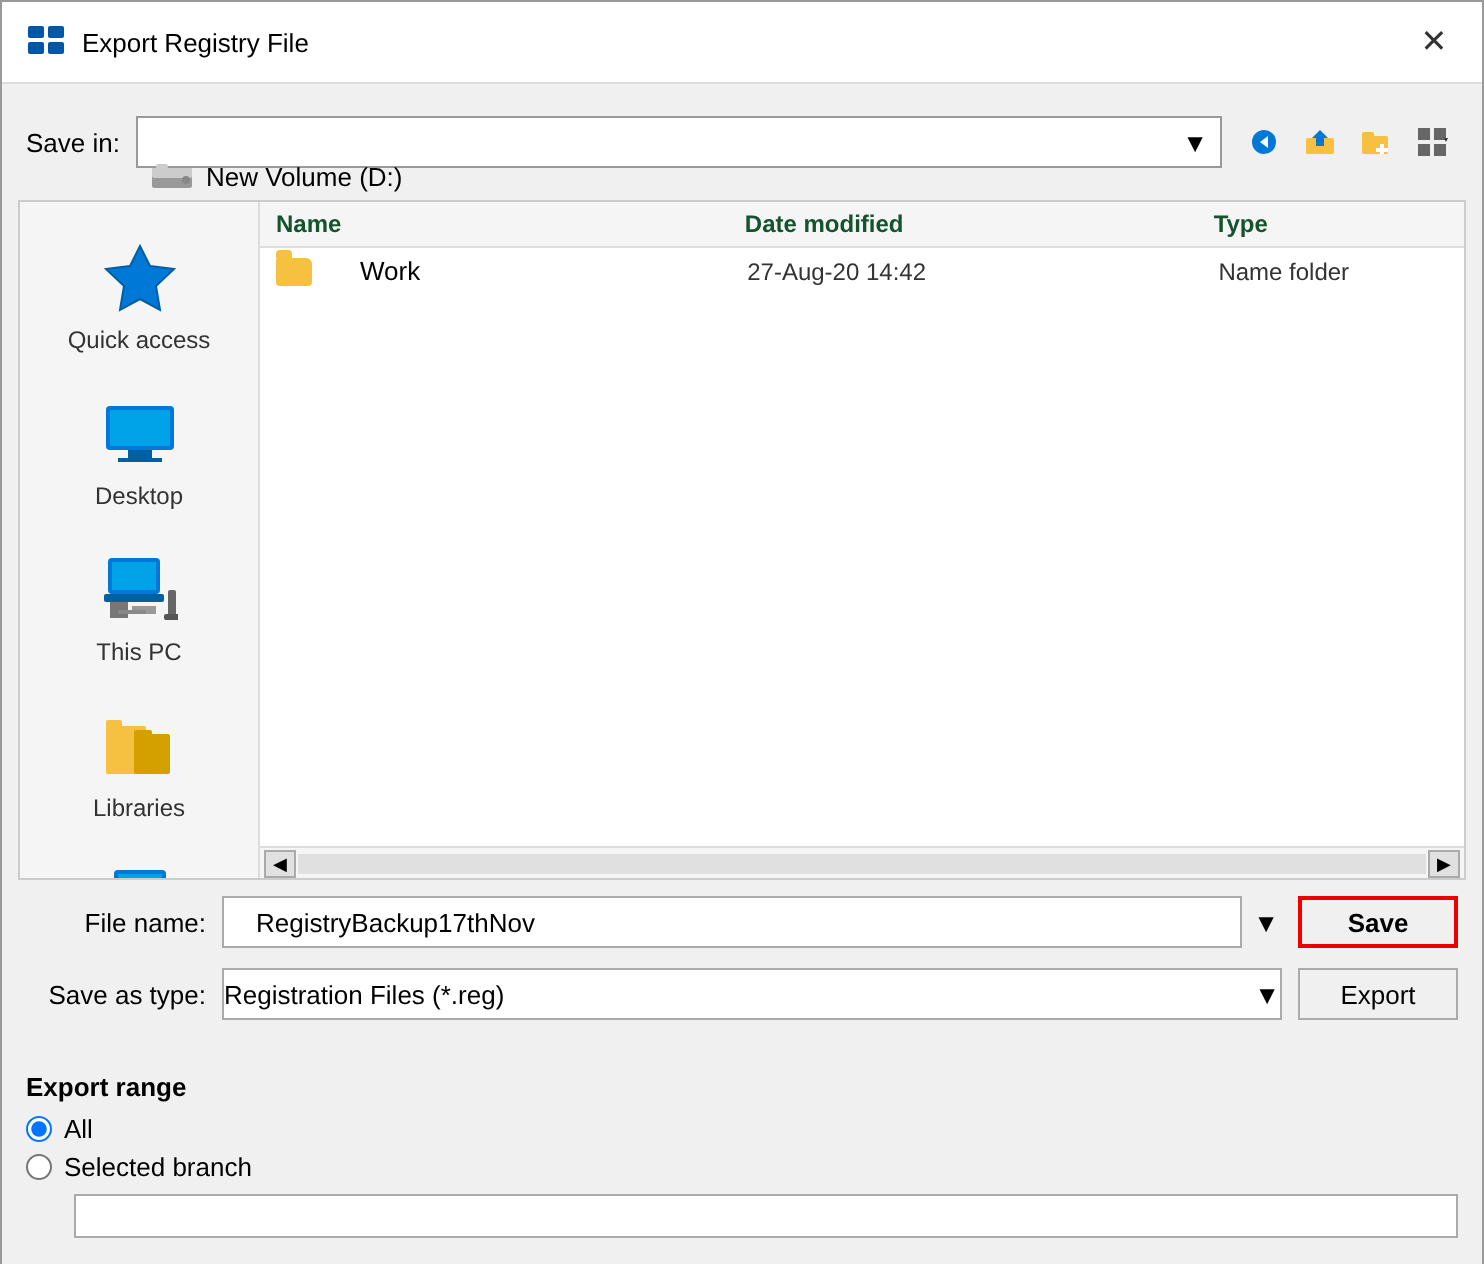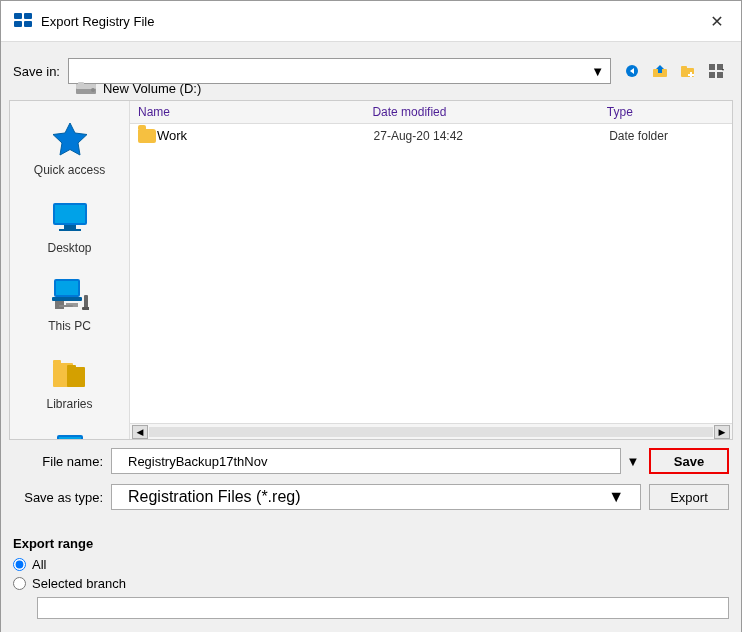--- a/index.html
+++ b/index.html
@@ -136,37 +136,38 @@
       display: flex;
       flex-direction: column;
       overflow: hidden;
     }
     .file-list-header {
       display: flex;
       border-bottom: 1px solid #ddd;
       padding: 4px 8px;
       background: #f5f5f5;
       font-size: 12px;
-      color: #4c1d95;
+      color: #14532d;
+      font-weight: bold;
     }
     .col-name { flex: 2; }
     .col-date { flex: 2; }
     .col-type { flex: 1; }
     .file-list-content {
       flex: 1;
       overflow-y: auto;
     }
     .file-row {
       display: flex;
       align-items: center;
       padding: 4px 8px;
       cursor: pointer;
       gap: 6px;
     }
-    .file-row-name { flex: 2; display: flex; align-items: flex-end; gap: 1px; }
+    .file-row-name { flex: 2; display: flex; align-items: flex-end; gap: 24px; }
     .file-row-date { flex: 2; font-size: 12px; color: #333; }
     .file-row-type { flex: 1; font-size: 12px; color: #333; }
     .folder-icon-sm {
       width: 18px;
       height: 14px;
       background: #f6c040;
       border-radius: 1px 3px 2px 2px;
       position: relative;
     }
     .folder-icon-sm::before {
@@ -232,22 +233,22 @@
       border: 1px solid #aaa;
       background: #fff;
       padding: 0 16px;
       font-size: 13px;
     }
     .combo-box {
       flex: 1;
       height: 26px;
       border: 1px solid #aaa;
       background: #fff;
-      padding: 0 16px;
-      font-size: 16px;
+      padding: 0 0;
+      font-size: 13px;
       display: flex;
       align-items: center;
       justify-content: space-between;
       cursor: pointer;
     }
     .save-btn {
       width: 80px;
       height: 26px;
       background: #f0f0f0;
       border: 2px solid #e00;
@@ -450,21 +451,21 @@
         <span class="col-date">Date modified</span>
         <span class="col-type">Type</span>
       </div>
       <div class="file-list-content">
         <div class="file-row">
           <div class="file-row-name">
             <div class="folder-icon-sm"></div>
             <span>Work</span>
           </div>
           <span class="file-row-date">27-Aug-20 14:42</span>
-          <span class="file-row-type">Date folder</span>
+          <span class="file-row-type">Name folder</span>
         </div>
       </div>
 
       <div class="scrollbar-row">
         <div class="scroll-left">◀</div>
         <div class="scroll-track"></div>
         <div class="scroll-right">▶</div>
       </div>
     </div>
   </div>

